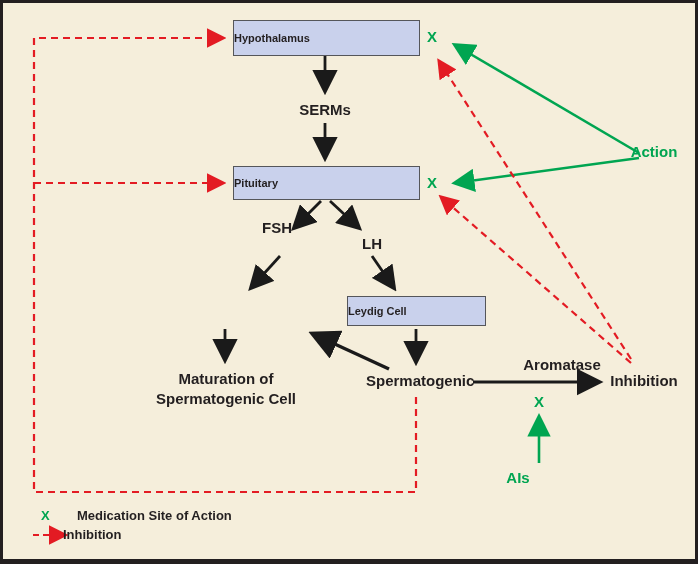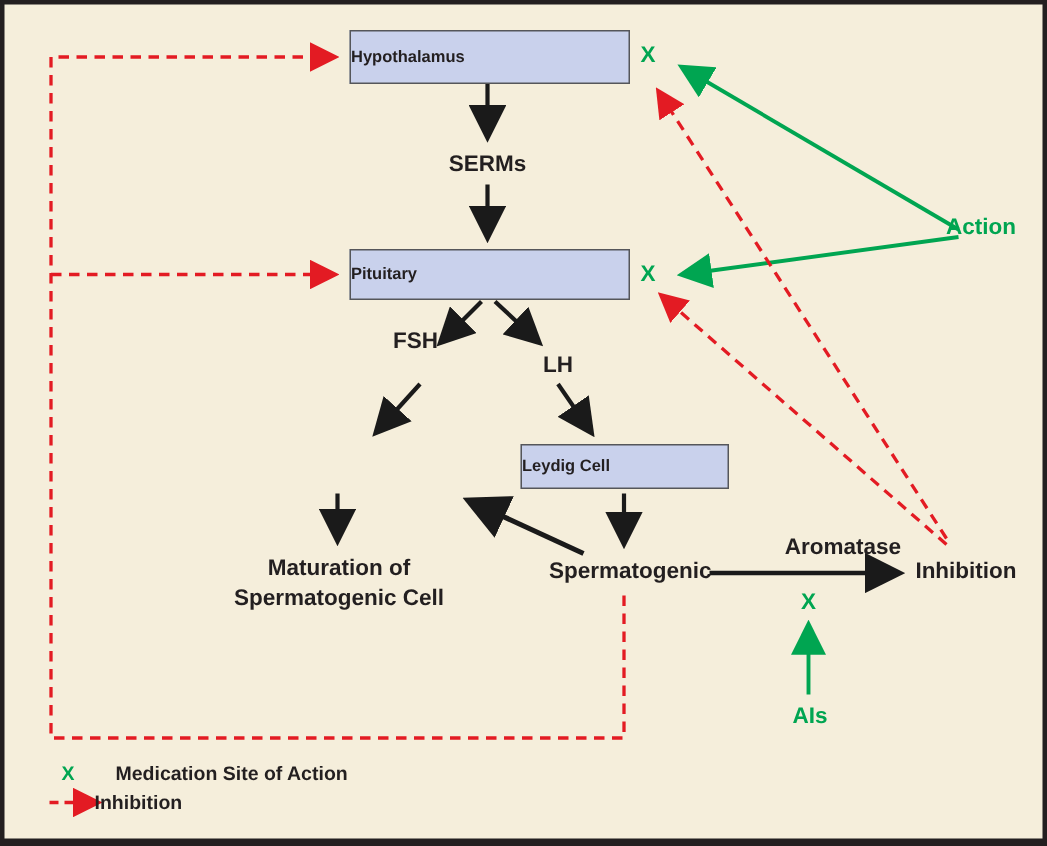--- a/index.html
+++ b/index.html
@@ -88,19 +88,19 @@
   <div class="lbl" style="left:352px;top:232px;width:34px;">LH</div>
   <div class="lbl" style="left:152px;top:366px;width:142px;line-height:20px;">Maturation of Spermatogenic Cell</div>
   <div class="lbl" style="left:363px;top:369px;width:100px;">Spermatogenic</div>
   <div class="lbl" style="left:474px;top:353px;width:90px;margin-left:40px;">Aromatase</div>
   <div class="lbl" style="left:600px;top:369px;width:82px;">Inhibition</div>
 
   <div class="lbl green" style="left:420px;top:25px;width:18px;">X</div>
   <div class="lbl green" style="left:420px;top:171px;width:18px;">X</div>
   <div class="lbl green" style="left:527px;top:390px;width:18px;">X</div>
   <div class="lbl green" style="left:620px;top:140px;width:62px;">Action</div>
-  <div class="lbl green" style="left:521px;top:466px;width:32px;">AIs</div>
+  <div class="lbl green" style="left:499px;top:466px;width:32px;">AIs</div>
 
   <div class="abs legend-text green" style="left:38px;top:505px;">X</div>
   <div class="abs legend-text" style="left:74px;top:505px;">Medication Site of Action</div>
   <div class="abs legend-text" style="left:60px;top:524px;">Inhibition</div>
 
 </div>
 
 </body></html>

